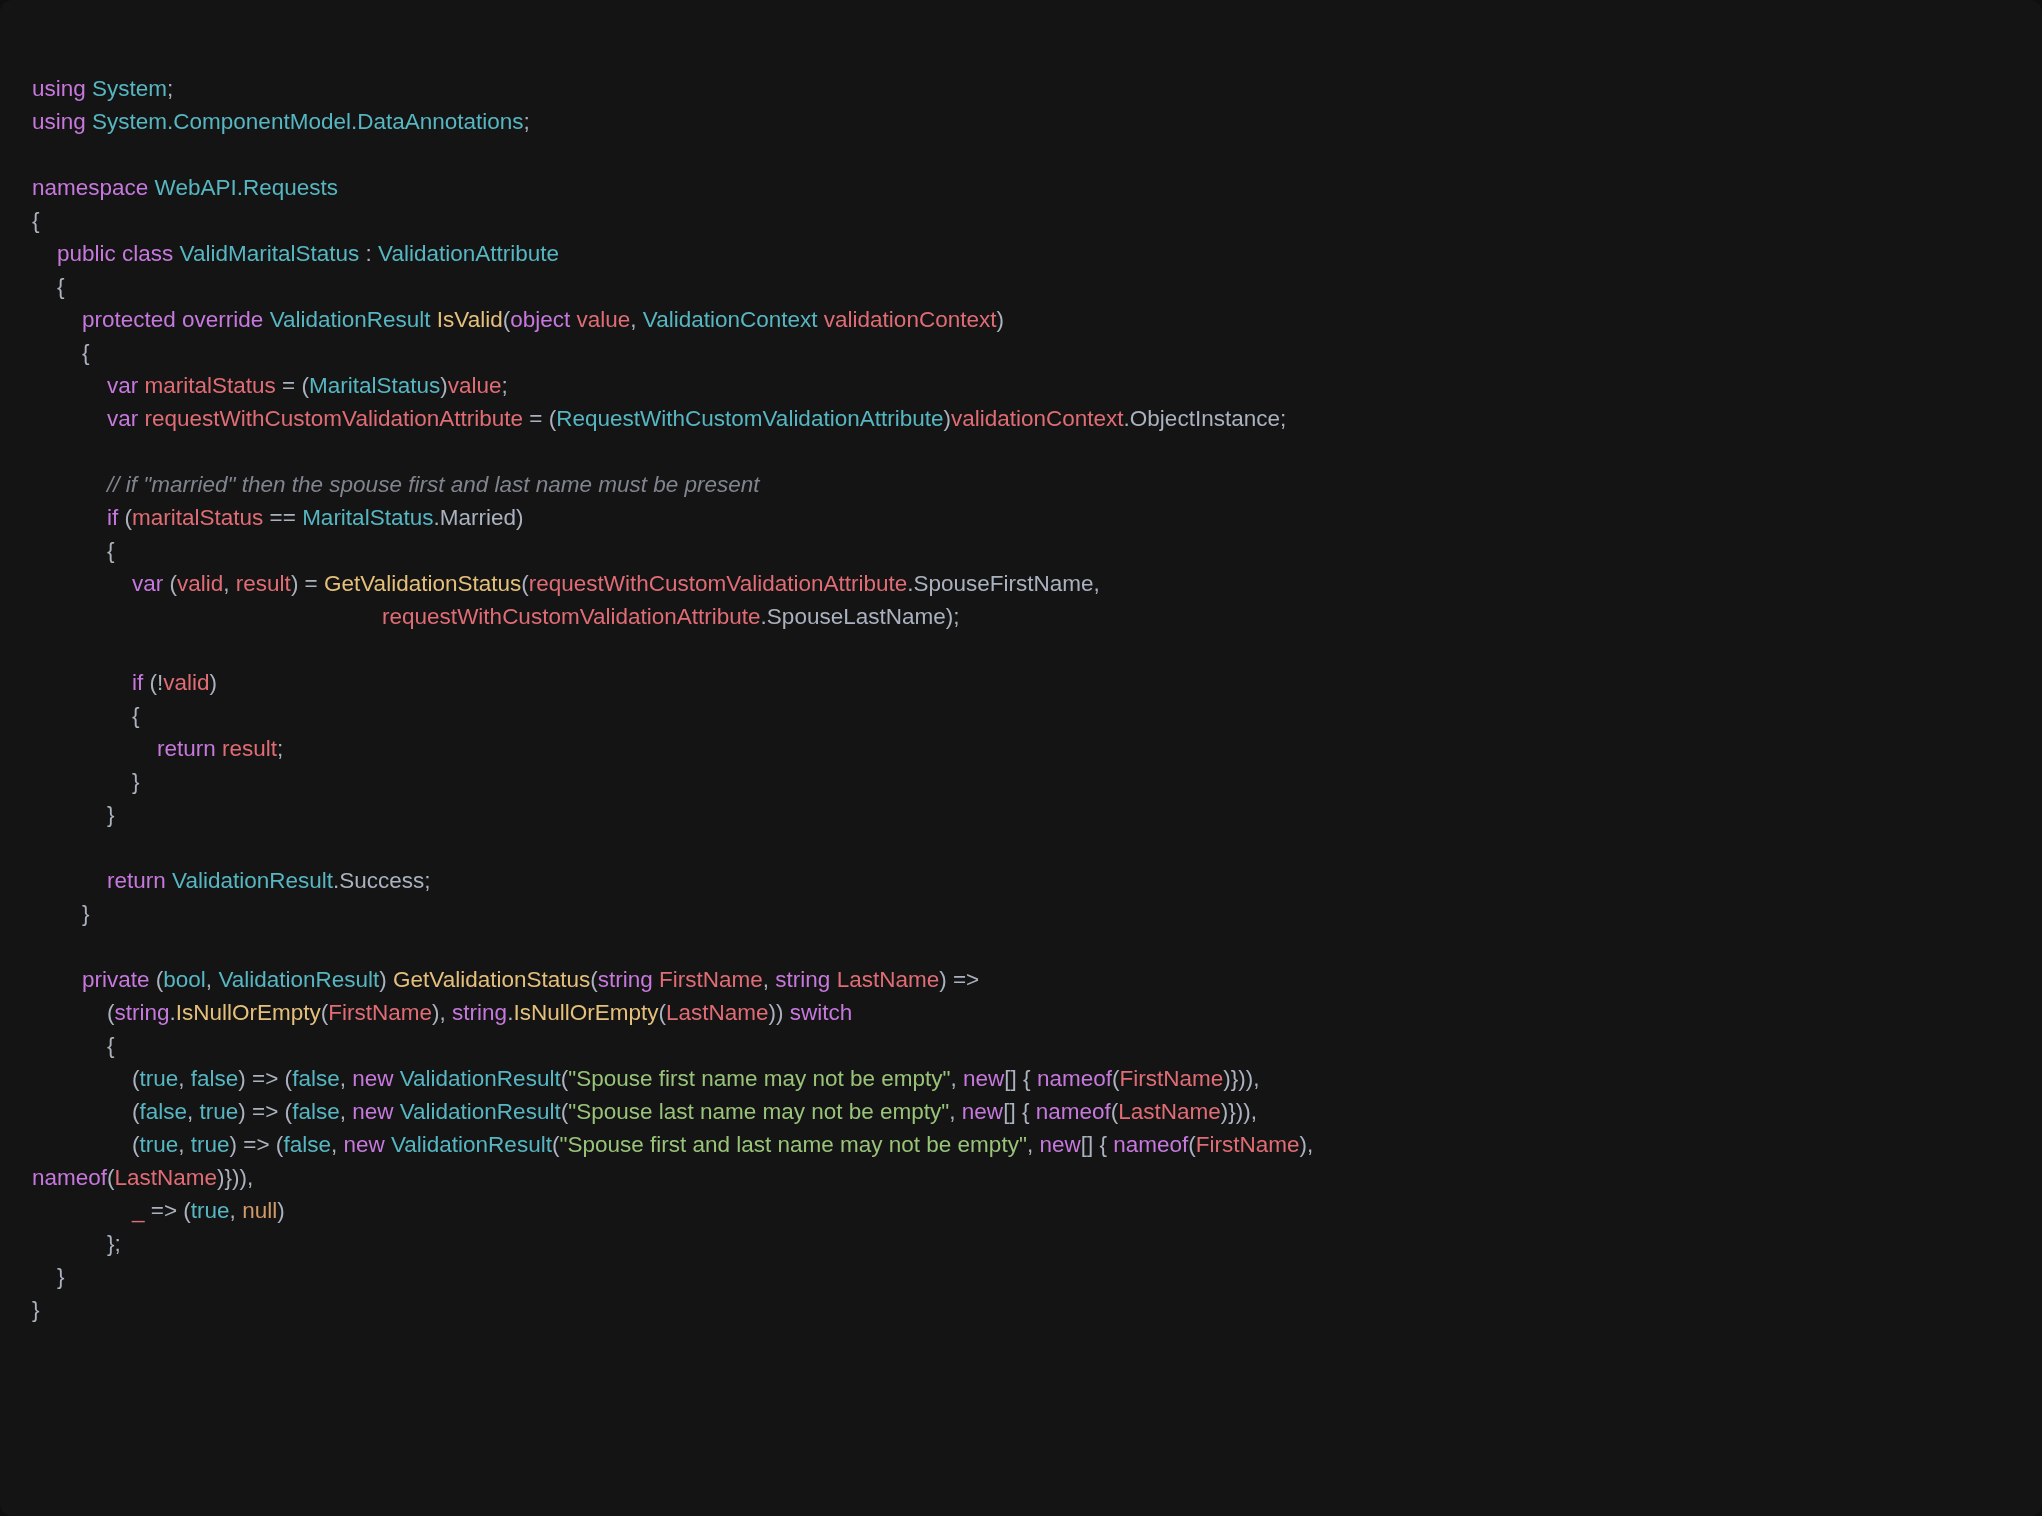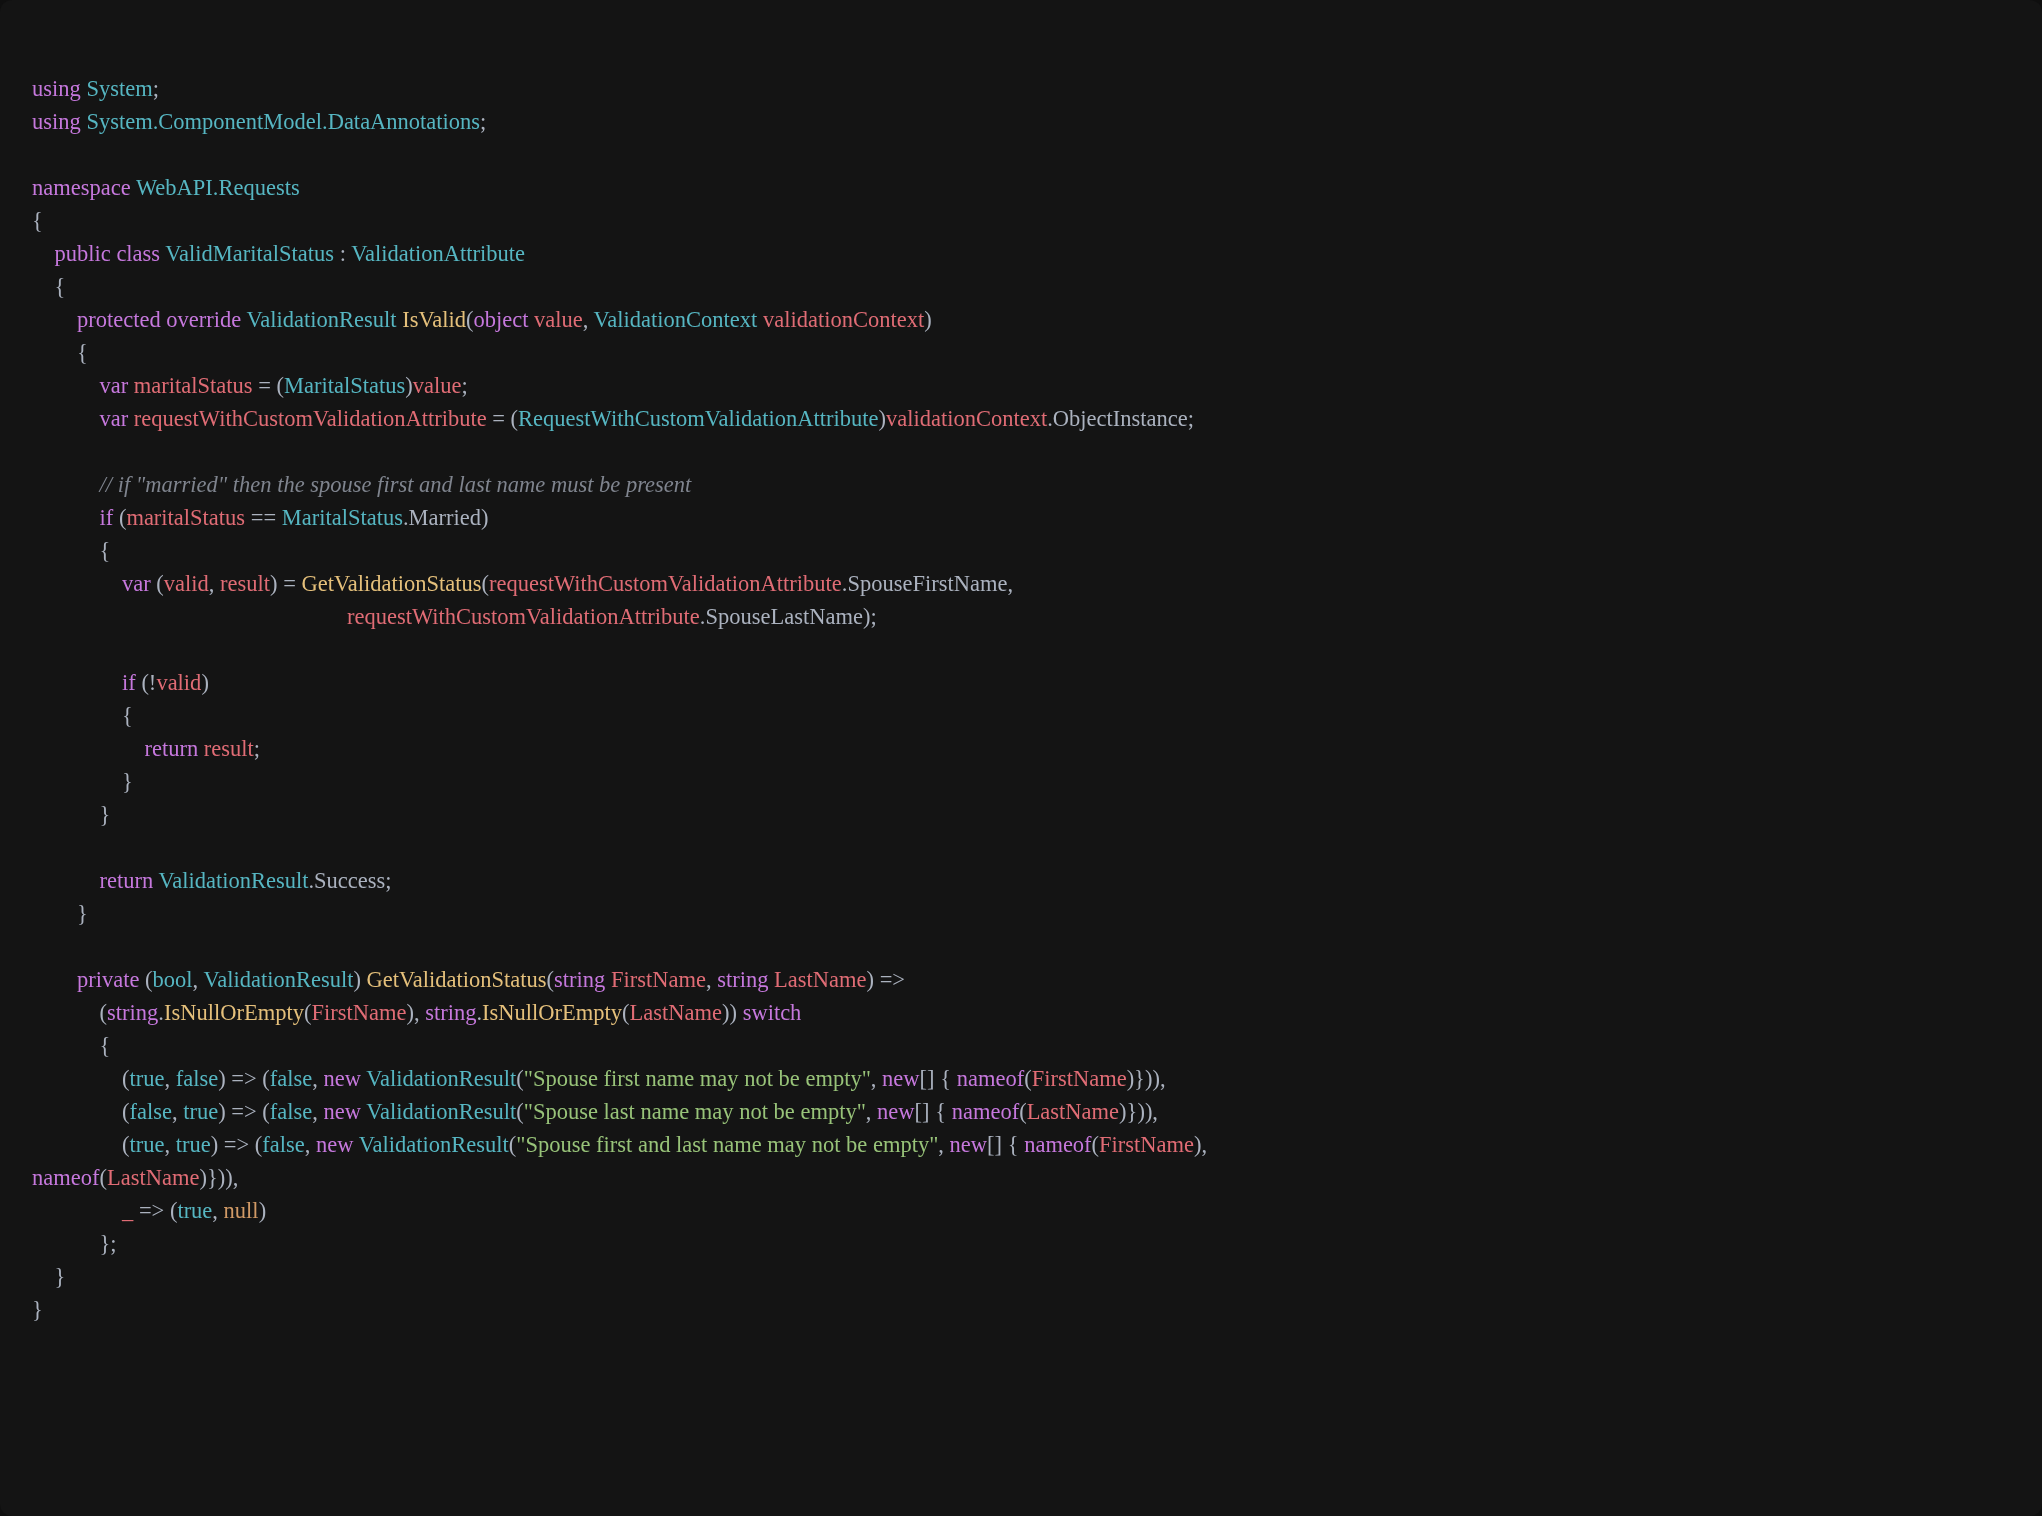--- a/index.html
+++ b/index.html
@@ -11,21 +11,21 @@
     overflow: hidden;
   }
   .editor {
     background: #141414;
     border-radius: 12px;
     margin: 0;
     width: 2042px;
     height: 1516px;
     box-sizing: border-box;
     padding: 72px 32px 32px 32px;
-    font-family: Liberation Serif, serif;
+    font-family: Liberation Sans, sans-serif;
     font-size: 22.5px;
     line-height: 33px;
     color: #e6e6e6;
     white-space: pre;
     overflow: hidden;
   }
   .kw      { color: #c678dd; }           
   .type    { color: #56b6c2; }           
   .fn      { color: #e5c07b; }           
   .id      { color: #e06c75; }           

